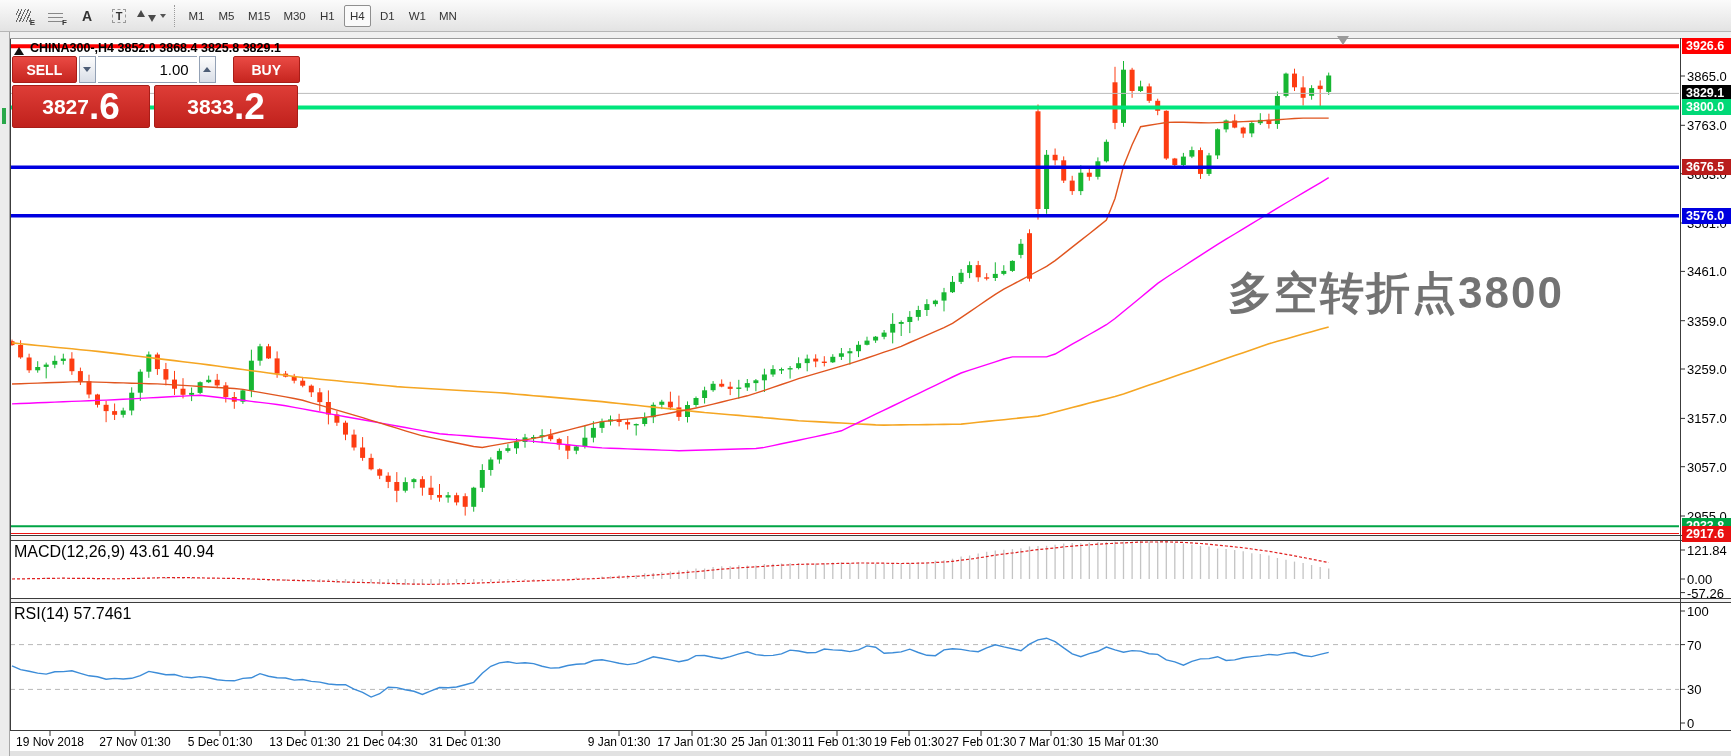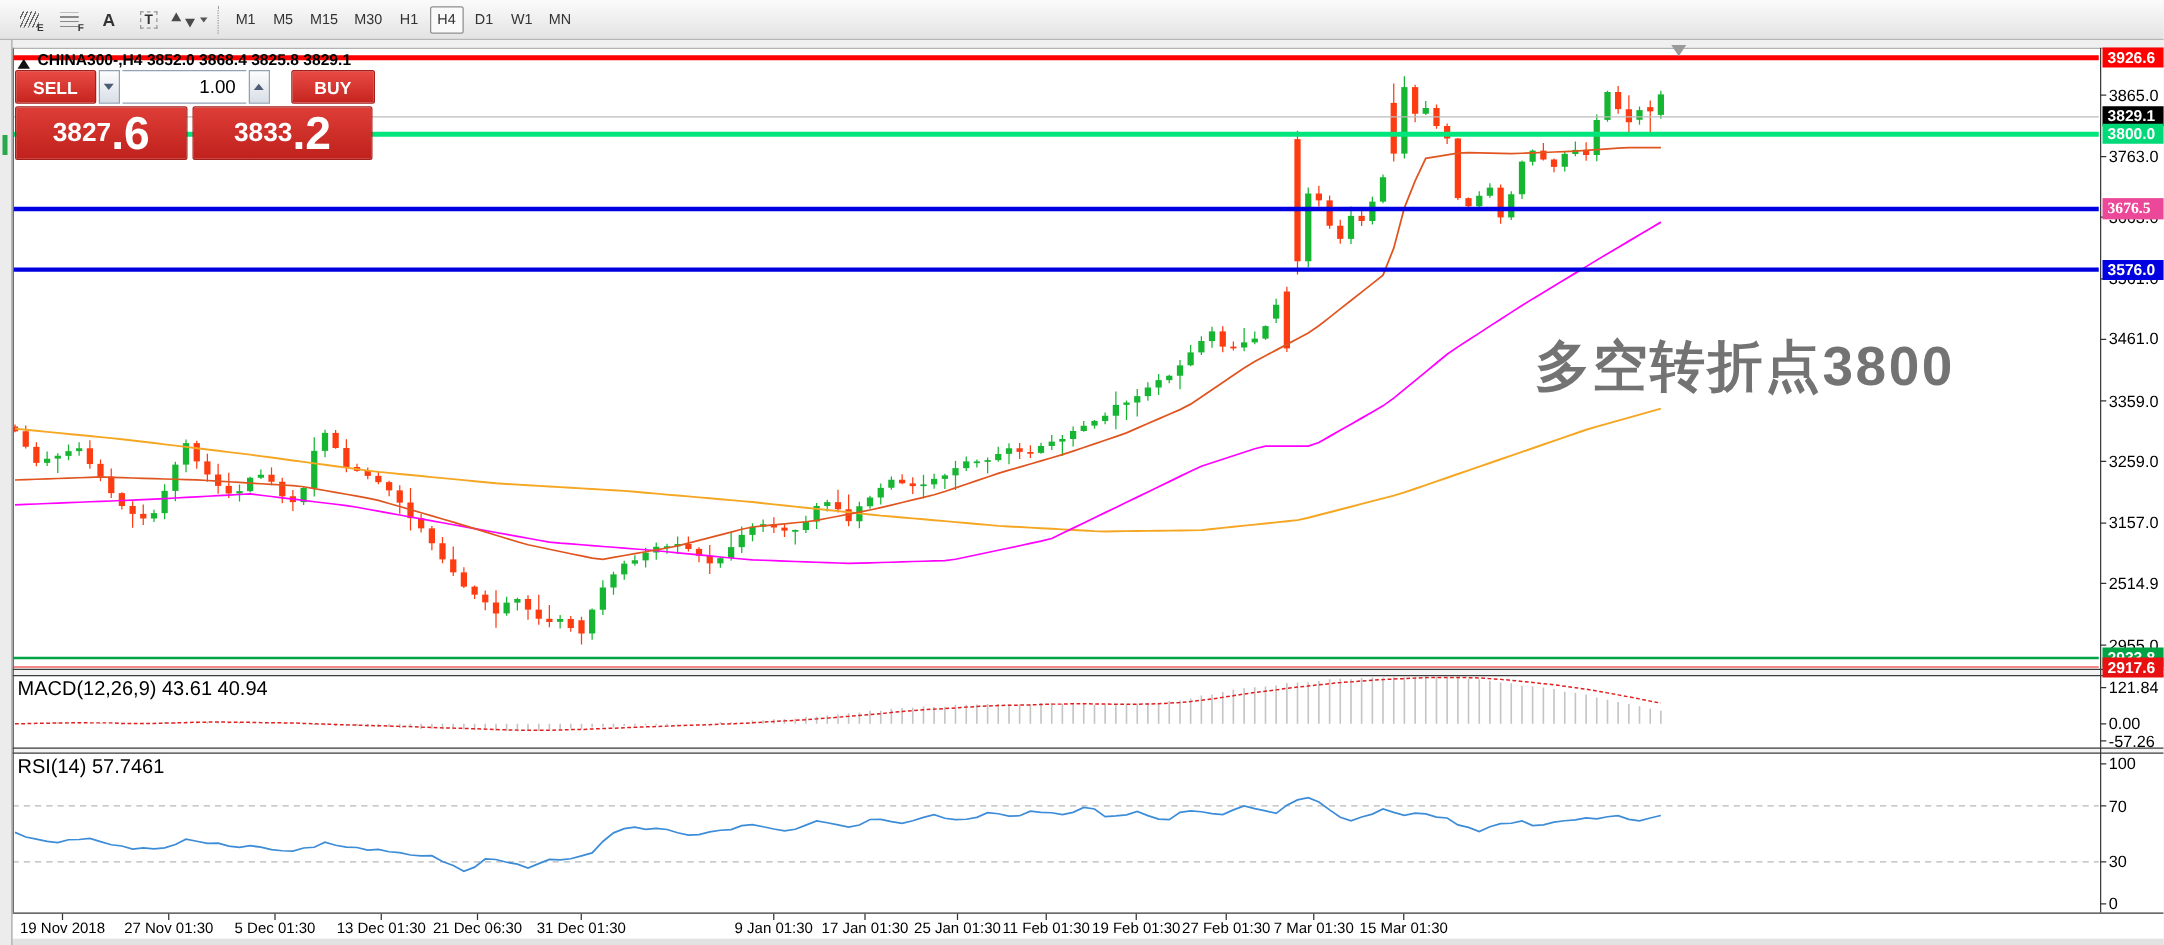--- a/index.html
+++ b/index.html
@@ -683,43 +683,43 @@
 
 <div id="axis-col">
     <div class="ptick" style="top: 38px;">3865.0</div>
     <div class="ptick" style="top: 87.323px;">3763.0</div>
     <div class="ptick" style="top: 135.679px;">3663.0</div>
     <div class="ptick" style="top: 185.002px;">3561.0</div>
     <div class="ptick" style="top: 233.358px;">3461.0</div>
     <div class="ptick" style="top: 282.681px;">3359.0</div>
     <div class="ptick" style="top: 331.037px;">3259.0</div>
     <div class="ptick" style="top: 380.36px;">3157.0</div>
-    <div class="ptick" style="top: 428.716px;">2514.9</div>
+    <div class="ptick" style="top: 428.716px;">3057.0</div>
     <div class="ptick" style="top: 478.039px;">2955.0</div>
     <div class="ptick" style="top: 511.99px;">121.84</div>
     <div class="ptick" style="top: 541px;">0.00</div>
     <div class="ptick" style="top: 554.633px;">-57.26</div>
     <div class="ptick" style="top: 573px;">100</div>
     <div class="ptick" style="top: 606.6px;">70</div>
     <div class="ptick" style="top: 651.4px;">30</div>
     <div class="ptick" style="top: 685px;">0</div>
     <div class="pbadge" style="top: 8.21277px; background: rgb(255, 0, 0);">3926.6</div>
     <div class="pbadge" style="top: 55.3598px; background: rgb(0, 0, 0);">3829.1</div>
     <div class="pbadge" style="top: 69.4313px; background: rgb(0, 217, 119);">3800.0</div>
-    <div class="pbadge" style="top: 129.151px; background: #ec4899; font-family: Liberation Serif, serif;">3676.5</div>
+    <div class="pbadge" style="top: 129.151px; background: #b91c1c;">3676.5</div>
     <div class="pbadge" style="top: 177.749px; background: rgb(0, 0, 224);">3576.0</div>
     <div class="pbadge" style="top: 488.29px; background: rgb(0, 164, 69);">2933.8</div>
     <div class="pbadge" style="top: 496.124px; background: rgb(232, 16, 16);">2917.6</div>
   </div>
 <div id="date-row">
     <div class="dlabel" style="left: 40px;">19 Nov 2018</div>
     <div class="dlabel" style="left: 125px;">27 Nov 01:30</div>
     <div class="dlabel" style="left: 210px;">5 Dec 01:30</div>
     <div class="dlabel" style="left: 295px;">13 Dec 01:30</div>
-    <div class="dlabel" style="left: 372px;">21 Dec 06:30</div>
+    <div class="dlabel" style="left: 372px;">21 Dec 04:30</div>
     <div class="dlabel" style="left: 455px;">31 Dec 01:30</div>
     <div class="dlabel" style="left: 609px;">9 Jan 01:30</div>
     <div class="dlabel" style="left: 682px;">17 Jan 01:30</div>
     <div class="dlabel" style="left: 756px;">25 Jan 01:30</div>
     <div class="dlabel" style="left: 827px;">11 Feb 01:30</div>
     <div class="dlabel" style="left: 899px;">19 Feb 01:30</div>
     <div class="dlabel" style="left: 971px;">27 Feb 01:30</div>
     <div class="dlabel" style="left: 1041px;">7 Mar 01:30</div>
     <div class="dlabel" style="left: 1113px;">15 Mar 01:30</div>
   </div>

